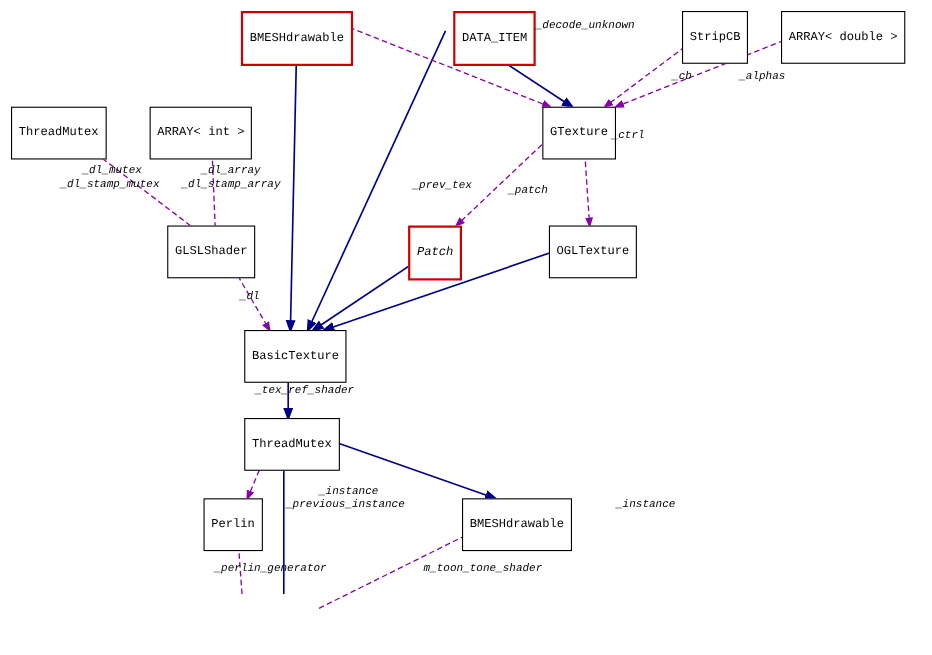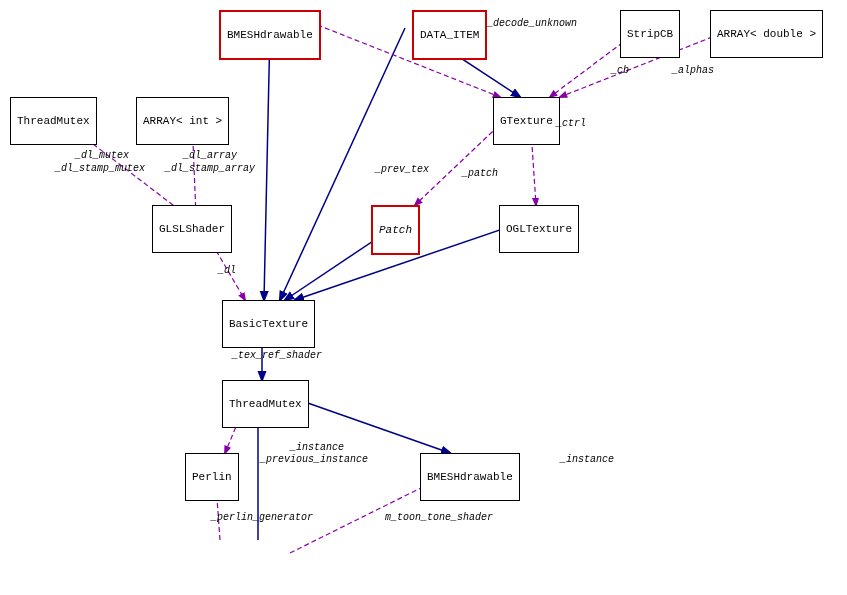--- a/index.html
+++ b/index.html
@@ -131,15 +131,15 @@
   <span class="edge-label" style="left:55px;top:163px;">_dl_stamp_mutex</span>
   <span class="edge-label" style="left:183px;top:150px;">_dl_array</span>
   <span class="edge-label" style="left:165px;top:163px;">_dl_stamp_array</span>
   <span class="edge-label" style="left:375px;top:164px;text-align:right;">_prev_tex</span>
   <span class="edge-label" style="left:462px;top:168px;">_patch</span>
   <span class="edge-label" style="left:218px;top:265px;">_dl</span>
   <span class="edge-label" style="left:232px;top:350px;">_tex_ref_shader</span>
   <span class="edge-label" style="left:290px;top:442px;">_instance</span>
   <span class="edge-label" style="left:260px;top:454px;">_previous_instance</span>
   <span class="edge-label" style="left:560px;top:454px;">_instance</span>
-  <span class="edge-label" style="left:211px;top:512px;">_perlin_generator</span>
+  <span class="edge-label" style="left:195px;top:512px;">_perlin_generator</span>
   <span class="edge-label" style="left:385px;top:512px;">m_toon_tone_shader</span>
 </div>
 
 </body></html>

